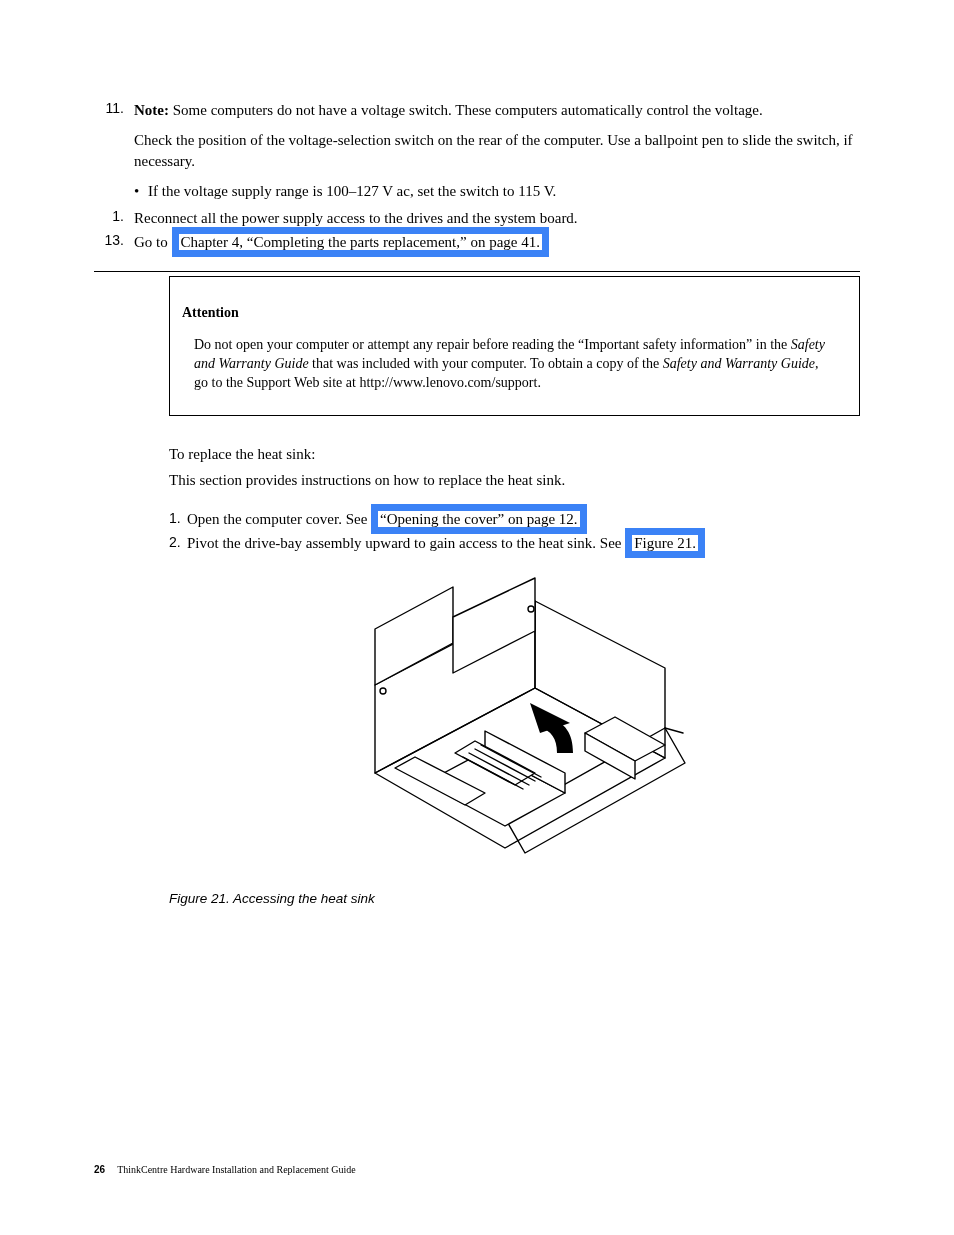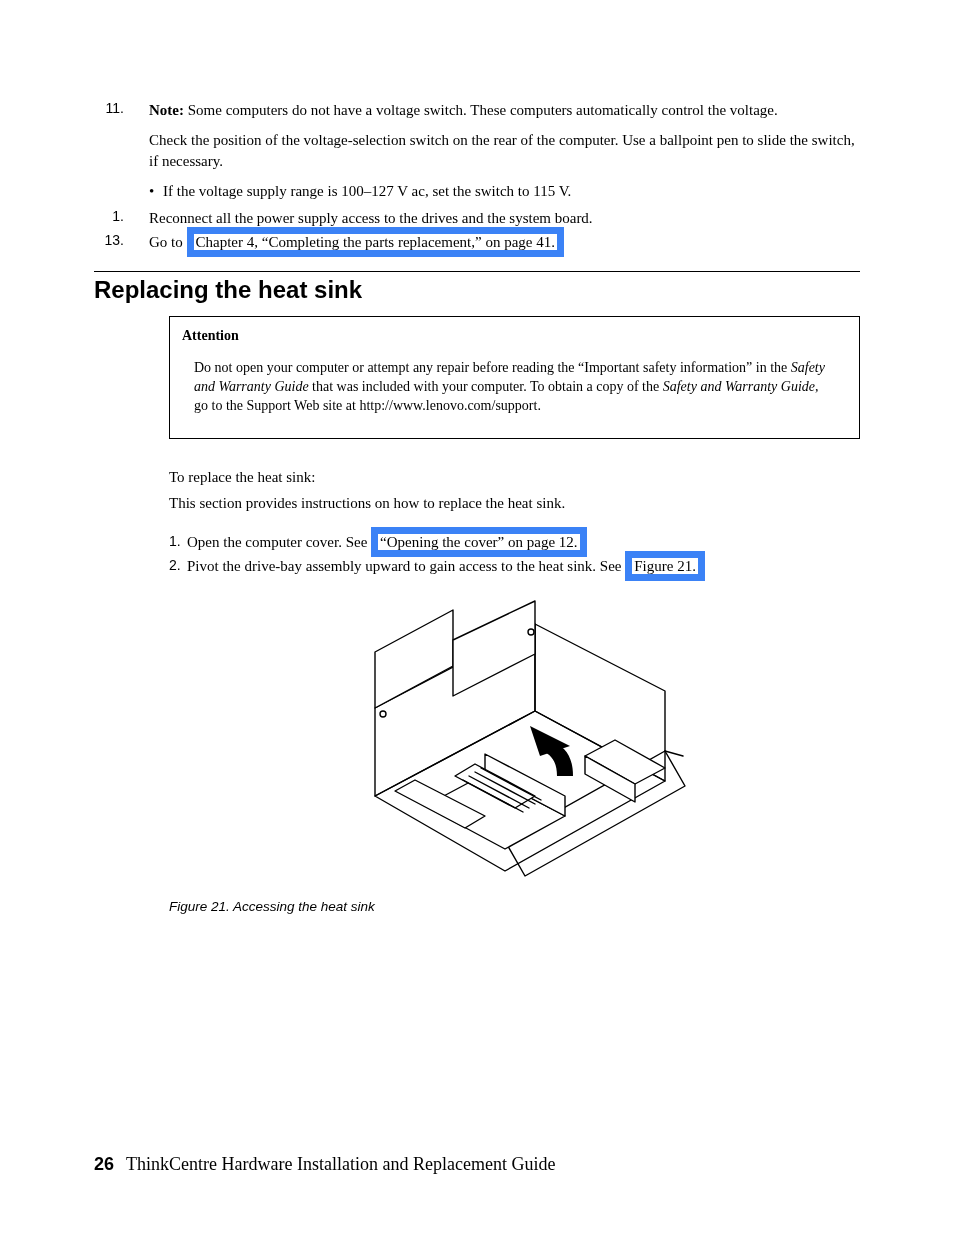--- a/index.html
+++ b/index.html
@@ -18,21 +18,20 @@
     padding: 100px 94px 0 94px;
   }
   .ol-continue {
     list-style: none;
     margin: 0 0 18px 0;
     padding: 0;
   }
   .ol-continue > li {
     display: flex;
     margin-bottom: 4px;
-    gap: 15px;
   }
   .num {
     font-family: Arial, Helvetica, sans-serif;
     font-size: 14px;
     width: 30px;
     text-align: right;
     margin-right: 10px;
     flex-shrink: 0;
   }
   .li-body { flex: 1 1 auto; }
@@ -70,21 +69,21 @@
   .attention-box {
     border: 1px solid #000;
     padding: 10px 12px;
     margin-left: 75px;
     margin-bottom: 28px;
     font-size: 14px;
     line-height: 1.35;
   }
   .attention-box .title {
     font-weight: bold;
-    margin: 0 0 14px 0;
+    margin: 17px 0 14px 0;
   }
   .attention-box p { margin: 12px; }
   .italic { font-style: italic; }
   .body-text {
     margin-left: 75px;
   }
   .body-text p { margin: 0 0 18px 0; line-height: 1.35; }
   .ol-steps {
     list-style: none;
     margin: 0;
@@ -105,27 +104,27 @@
     margin: 20px 0 0 75px;
   }
   .figure svg {
     display: block;
     margin: 0 auto;
   }
   .fig-caption {
     font-family: Arial, Helvetica, sans-serif;
     font-style: italic;
     font-size: 13.5px;
-    margin-top: 3px;
+    margin-top: 18px;
   }
   .footer {
     position: absolute;
     bottom: 60px;
     left: 94px;
-    font-size: 18px;
+    font-size: 10px;
     text-align: right;
   }
   .footer .pageno {
     font-family: Arial, Helvetica, sans-serif;
     font-weight: bold;
     margin-right: 12px;
   }
 </style>
 </head>
 <body>
@@ -151,21 +150,20 @@
     </li>
     <li>
       <span class="num">13.</span>
       <div class="li-body">
         <p><span>Go to </span><a href="#" class="link-box">Chapter 4, “Completing the parts replacement,” on page 41.</a></p>
       </div>
     </li>
   </ol>
 
   <hr class="rule">
-  <h2 class="section">Replacing the heat sink</h2>
 
   <div class="attention-box">
     <p class="title">Attention</p>
     <p>
       <span>Do not open your computer or attempt any repair before reading the “Important safety information” in the </span><span class="italic">Safety and Warranty Guide</span><span> that was included with your computer. To obtain a copy of the </span><span class="italic">Safety and Warranty Guide</span><span>, go to the Support Web site at http://www.lenovo.com/support.</span>
     </p>
   </div>
 
   <div class="body-text">
     <p style="margin-bottom:6px">To replace the heat sink:</p>

